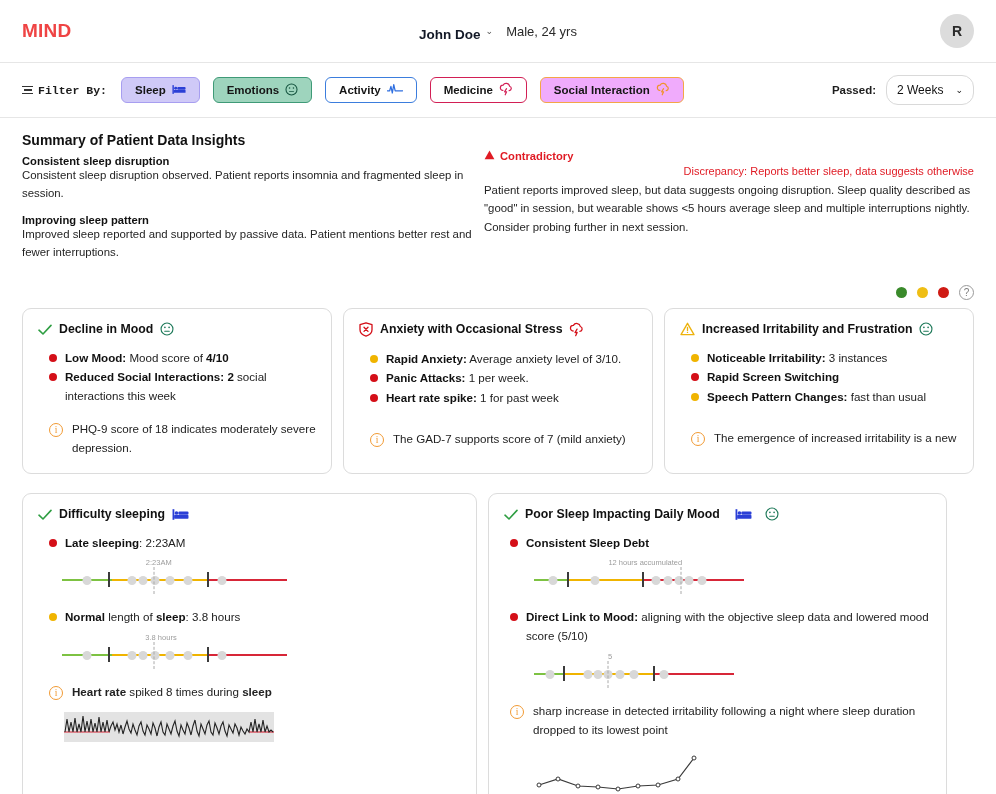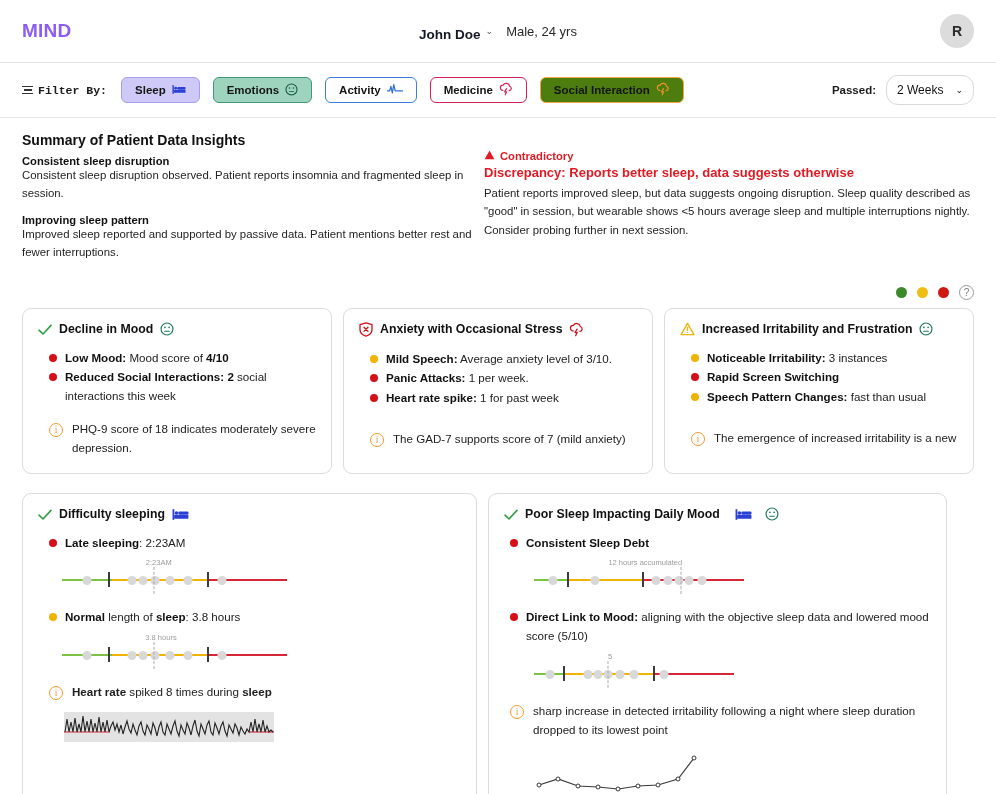--- a/index.html
+++ b/index.html
@@ -12,21 +12,21 @@
   }
 
   
   .topbar {
     height: 63px;
     display: flex; align-items: center;
     padding: 0 22px;
     position: relative;
     border-bottom: 1px solid #e6e6e6;
   }
-  .brand { font-size: 19px; font-weight: bold; letter-spacing: .2px; color: #8b5cf6; }
+  .brand { font-size: 19px; font-weight: bold; letter-spacing: .2px; color: #ef4444; }
   .patient-block {
     position: absolute; left: 0; right: 0;
     display: flex; align-items: center; justify-content: center; gap: 7px;
     pointer-events: none;
   }
   .patient-block > * { pointer-events: auto; }
   .patient-name { font-size: 13.5px; font-weight: bold; color: #121826; margin-top: 6px; }
   .caret { font-size: 9px; color: #555; margin-left: -2px; }
   .patient-meta { font-size: 13px; color: #2a2a2a; margin-left: 6px; }
   .avatar {
@@ -53,39 +53,39 @@
     height: 26px; border-radius: 6px; padding: 0 13px;
     display: flex; align-items: center; gap: 6px;
     font-size: 11.5px; font-weight: bold; color: #151515;
     border: 1px solid transparent; white-space: nowrap;
   }
   .chip .gl { font-size: 12px; line-height: 1; }
   .chip-sleep { background: #cfc9f7; border-color: #a79ef0; }
   .chip-emotions { background: #9ed4bd; border-color: #3f9a77; }
   .chip-activity { background: #fff; border-color: #3b7ddd; }
   .chip-medicine { background: #fff; border-color: #d21f55; }
-  .chip-social { background: #4d7c0f; border-color: #f4a646; }
+  .chip-social { background: #f0abfc; border-color: #f4a646; }
   .passed-wrap { margin-left: auto; display: flex; align-items: center; gap: 10px; }
   .passed-label { font-size: 11.5px; font-weight: bold; color: #1d1d1d; }
   .select {
     width: 88px; height: 30px; border: 1px solid #d9d9d9; border-radius: 12px;
     display: flex; align-items: center; justify-content: center; gap: 12px;
     font-size: 12px; color: #111; background: #fff;
   }
   .sel-caret { font-size: 9px; }
 
   
   .summary { padding: 14px 22px 0 22px; display: flex; gap: 10px; }
   .sum-left { width: 452px; }
   .sum-right { flex: 1; padding-top: 18px;}
   .sum-title { font-size: 14px; font-weight: bold; margin-bottom: 7px; color:#111;}
   .sum-h { font-size: 11.2px; font-weight: bold; margin-top: 2px; color:#111;}
   .sum-p { font-size: 11.4px; line-height: 1.55; color: #242424; margin-bottom: 12px;}
   .warn-title { color: #e01b24; font-size: 11.2px; font-weight: bold; display:flex; align-items:center; gap:5px;}
-  .warn-sub { color: #e01b24; font-size: 13px; font-weight: bold; margin: 3px 0 4px; }
+  .warn-sub { color: #e01b24; font-size: 11px; font-weight: normal; margin: 3px 0 4px; text-align: right; }
   .warn-p { font-size: 11.4px; line-height: 1.6; color: #242424; }
 
   
   .legend { display: flex; align-items: center; justify-content: flex-end;
             gap: 10px; padding: 8px 22px 0 22px; height: 30px;}
   .ldot { width: 11px; height: 11px; border-radius: 50%; }
   .qmark { width: 15px; height: 15px; border-radius: 50%; border: 1.3px solid #9a9a9a;
            color: #7d7d7d; font-size: 10px; display: flex; align-items: center;
            justify-content: center; }
 
@@ -292,21 +292,21 @@
       <span>
         <svg width="15" height="15" viewBox="0 0 16 16">
           <path d="M4.4 9.6a3 3 0 0 1 .3-6 4 4 0 0 1 7.4 1.2 2.6 2.6 0 0 1-.5 5.1" fill="none" stroke="#d40f18" stroke-width="1.35" stroke-linecap="round"></path>
           <path d="M8.6 7.6 6.4 11.2h2.3l-1.6 3.4" fill="none" stroke="#d40f18" stroke-width="1.35" stroke-linejoin="round" stroke-linecap="round"></path>
         </svg>
       </span>
     </div>
     <div class="bullets">
       <div class="bullet">
         <span class="bdot b-yellow"></span>
-        <span><b>Mild Speech:</b><span> Average anxiety level of 3/10.</span></span>
+        <span><b>Rapid Anxiety:</b><span> Average anxiety level of 3/10.</span></span>
       </div>
       <div class="bullet">
         <span class="bdot b-red"></span>
         <span><b>Panic Attacks:</b><span> 1 per week.</span></span>
       </div>
       <div class="bullet">
         <span class="bdot b-red"></span>
         <span><b> Heart rate spike:</b><span> 1 for past week</span></span>
       </div>
     </div>

